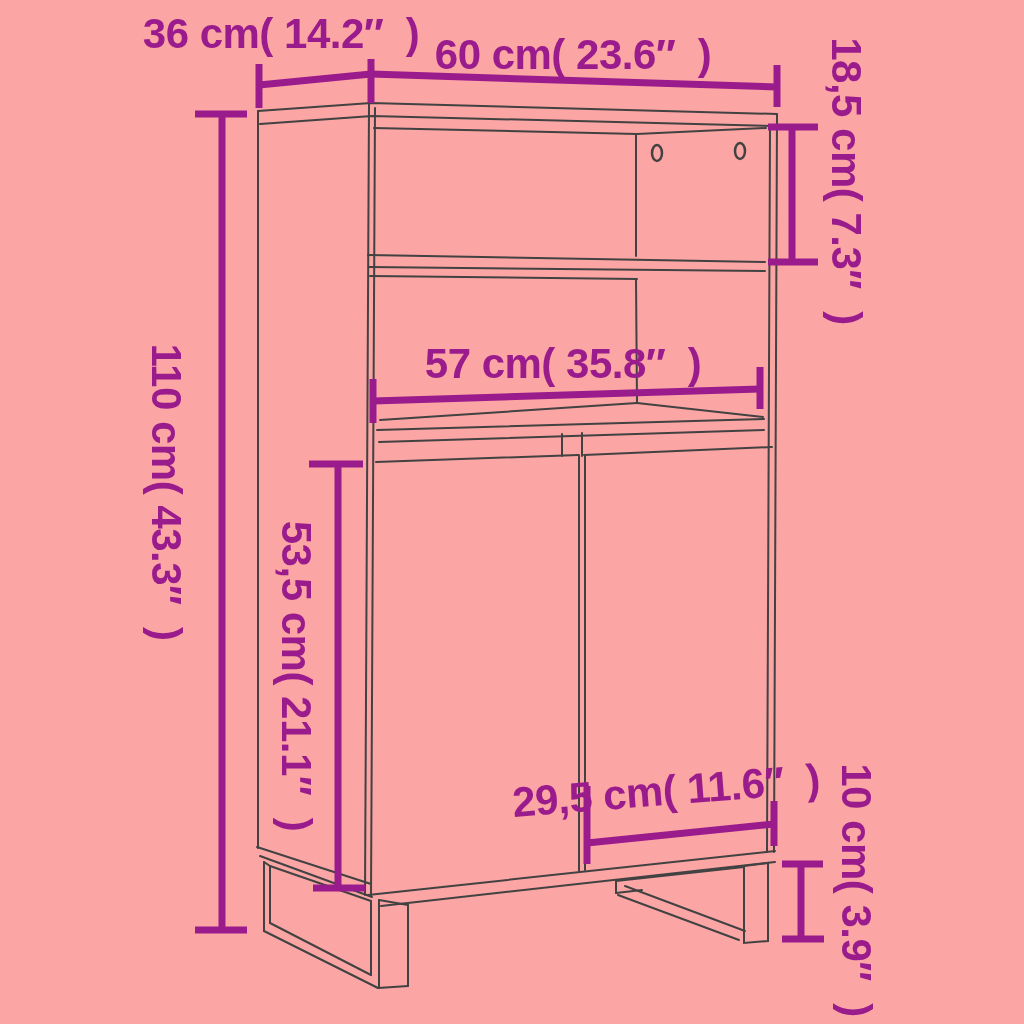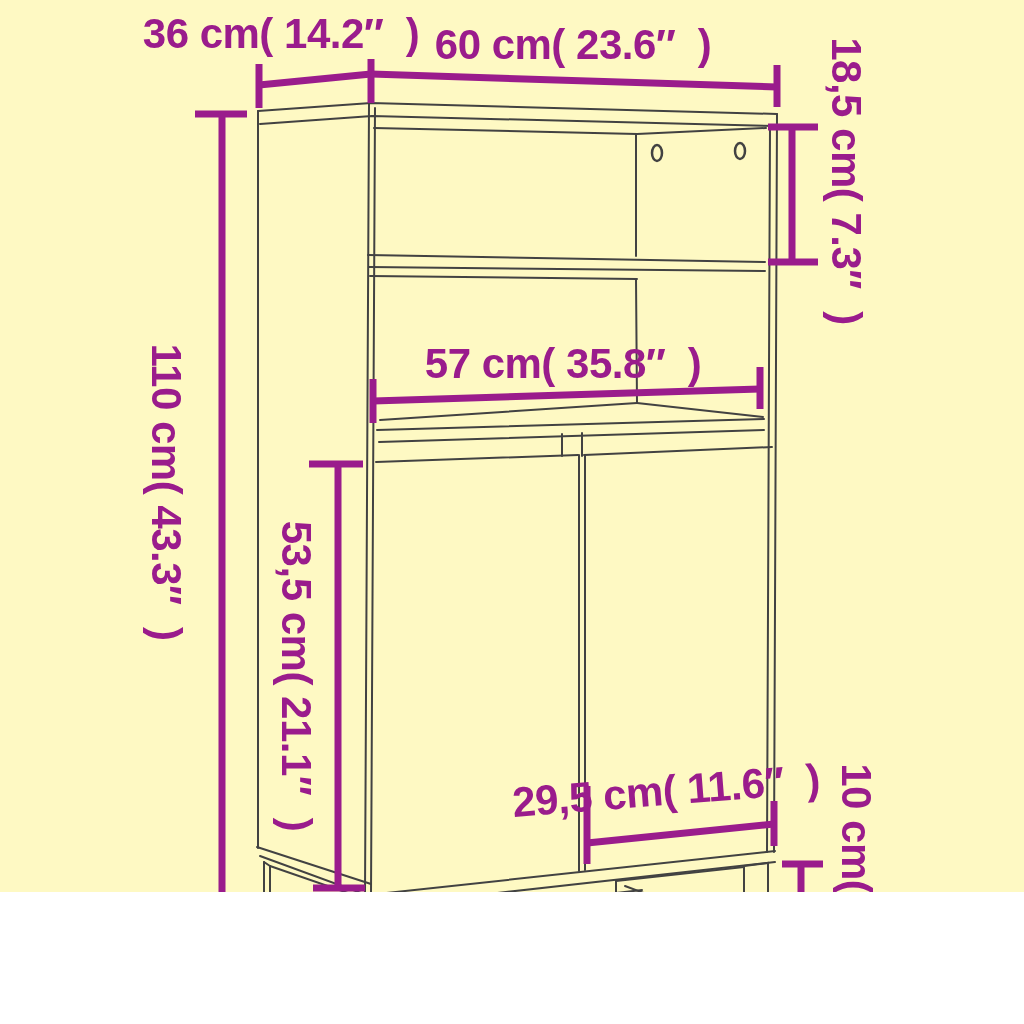--- a/index.html
+++ b/index.html
@@ -1,19 +1,19 @@
 <!DOCTYPE html>
 <html style="--accent: #9A1C8C; --line: #424242;"><head>
 <meta charset="utf-8">
 <style>
   :root { --accent:#9A1C8C; --line:#424242; }
   html,body { margin:0; padding:0; background:#ffffff; }
   #stage {
-    position:relative; width:1024px; height:892px; overflow:hidden;
-    background:#fef9c3;
+    position:relative; width:1024px; height:1024px; overflow:hidden;
+    background:#fca5a5;
     font-family:"Liberation Sans", sans-serif;
   }
   #drawing { position:absolute; left:0; top:0; }
   .dim-label {
     position:absolute;
     font-weight:bold;
     font-size:42px;
     letter-spacing:-0.5px;
     color:var(--accent);
     white-space:pre;
@@ -140,21 +140,21 @@
       <g>
         <path d="M801,864 L801,939"></path>
         <path d="M782,864 L823,864"></path>
         <path d="M782,939 L824,939"></path>
       </g>
     </g>
   </svg>
 
   <div class="dim-label" style="left:281px; top:34px;">36 cm( 14.2″  )</div>
 
-  <div class="dim-label" style="left:573px; top:45px;">60 cm( 23.6″  )</div>
+  <div class="dim-label" style="left:573px; top:55px;">60 cm( 23.6″  )</div>
 
   <div class="dim-label rot90" style="left:846px; top:181px;">18,5 cm( 7.3″  )</div>
 
   <div class="dim-label rot90" style="left:166px; top:492px;">110 cm( 43.3″  )</div>
 
   <div class="dim-label" style="left:563px; top:364px;">57 cm( 35.8″  )</div>
 
   <div class="dim-label rot90" style="left:296px; top:676px;">53,5 cm( 21.1″  )</div>
 
   <div class="dim-label tilt" style="left:666px; top:791px;">29,5 cm( 11.6″  )</div>

